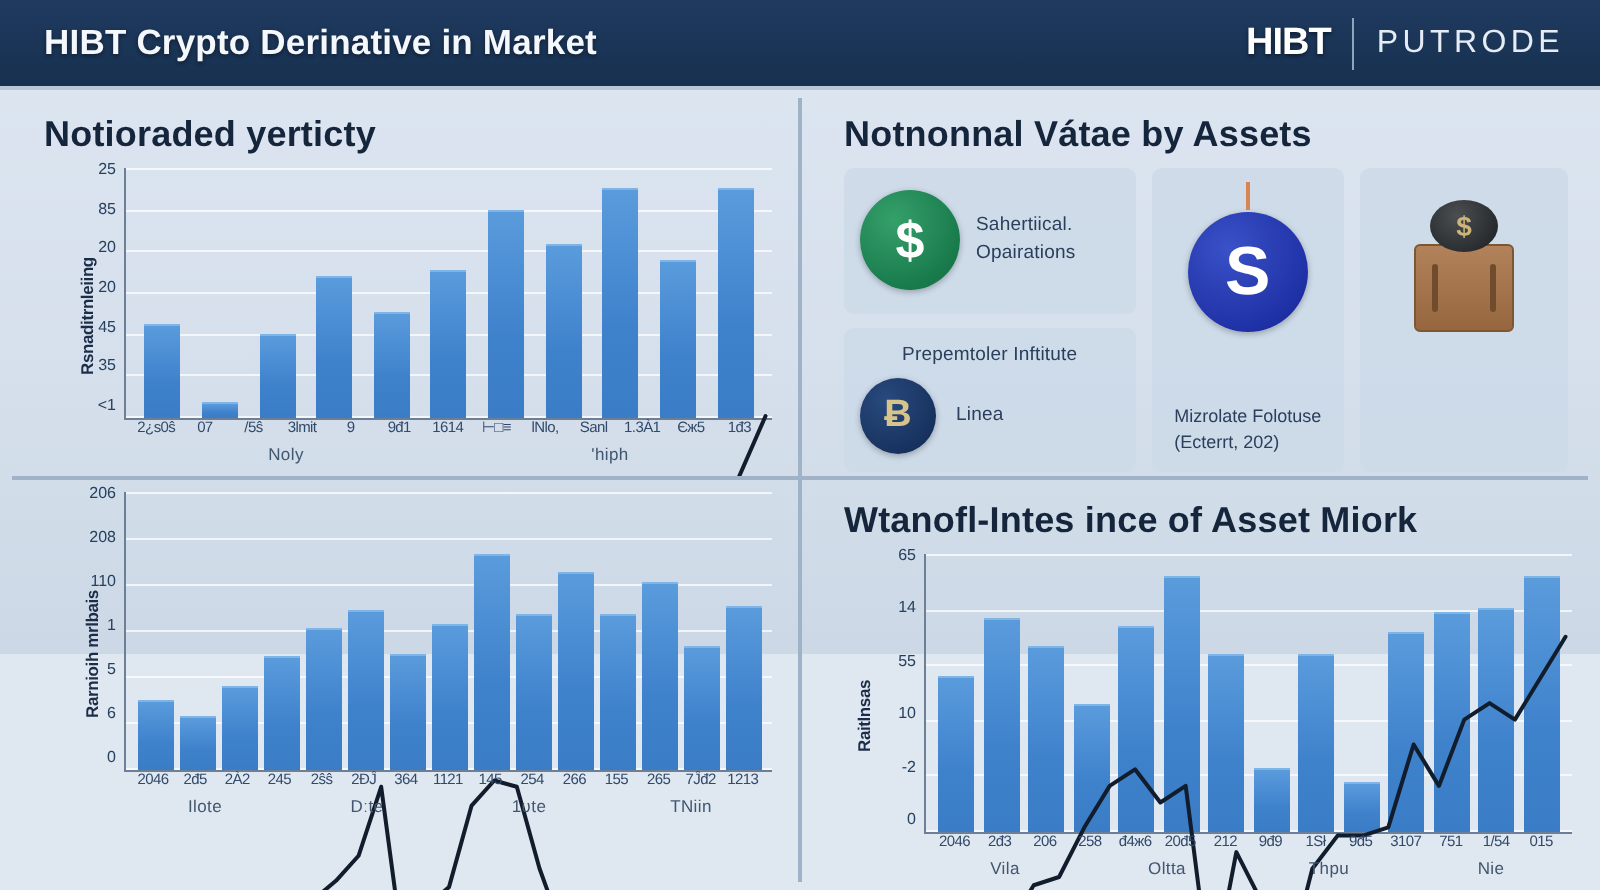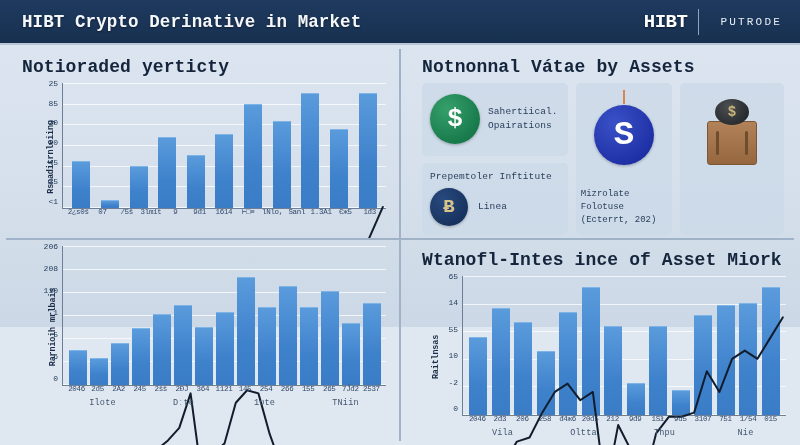--- a/index.html
+++ b/index.html
@@ -6,21 +6,20 @@
   html, body {
     width: 800px; height: 445px;
     font-family: "Liberation Sans", sans-serif;
     background: #dfe7f0;
     overflow: hidden;
   }
   #app {
     position: relative;
     width: 800px; height: 327px;
     background: linear-gradient(180deg,#dde6f1 0%, #d6e0ec 55%, #ccd8e6 100%);
-    font-family: Liberation Mono, monospace;
   }
 
   
   .header {
     position: relative;
     height: 45px;
     background: linear-gradient(180deg,#1e3a5f 0%, #1b3557 55%, #17304f 100%);
     display: flex;
     align-items: center;
     padding: 0 18px 0 22px;
@@ -46,24 +45,23 @@
     font-weight: bold;
     letter-spacing: -.5px;
     text-shadow: 0 1px 2px rgba(0,0,0,.5);
   }
   .brand-sep {
     width: 1px; height: 26px;
     background: #8fa4bd;
   }
   .brand-sub {
     color: #e6ecf4;
-    font-size: 11px;
+    font-size: 16px;
     font-weight: normal;
     letter-spacing: 2.2px;
-    margin-left: 10px;
   }
 
   
   .grid {
     position: relative;
     display: grid;
     grid-template-columns: 400px 400px;
     grid-template-rows: 193px 207px;
     width: 800px;
     height: 400px;
@@ -225,20 +223,21 @@
     align-items: center;
     gap: 8px;
     padding: 6px 8px;
   }
   .card-b {
     flex: 1;
     display: flex;
     flex-direction: column;
     justify-content: center;
     padding: 6px 8px;
+    text-align: center;
   }
   .card-wide {
     width: 100px;
     display: flex;
     flex-direction: column;
     align-items: center;
     justify-content: space-between;
     padding: 16px 5px 8px;
   }
   .card-wide.last { width: 108px; }
@@ -389,20 +388,24 @@
             <div class="xtick">3lmit</div>
             <div class="xtick">9</div>
             <div class="xtick">9đ1</div>
             <div class="xtick">1614</div>
             <div class="xtick">⊢□≡</div>
             <div class="xtick">lNlo,</div>
             <div class="xtick">Sanl</div>
             <div class="xtick">1.3À1</div>
             <div class="xtick">Єж5</div>
             <div class="xtick">1đ3</div>
+          </div>
+        <div class="xgroups">
+            <div class="xgroup">Noly</div>
+            <div class="xgroup">'hiph</div>
           </div>
       </div>
     </div>
 
     <div class="panel">
       <div class="panel-title">Notnonnal Vátae by Assets</div>
       <div class="cards">
 
         <div class="col-left">
           <div class="card card-a">
@@ -489,21 +492,21 @@
             <div class="xtick">2ŝŝ</div>
             <div class="xtick">2ĐĴ</div>
             <div class="xtick">364</div>
             <div class="xtick">1121</div>
             <div class="xtick">145</div>
             <div class="xtick">254</div>
             <div class="xtick">266</div>
             <div class="xtick">155</div>
             <div class="xtick">265</div>
             <div class="xtick">7Ĵđ2</div>
-            <div class="xtick">2537</div>
+            <div class="xtick">1213</div>
           </div>
         <div class="xgroups">
             <div class="xgroup">Ilote</div>
             <div class="xgroup">Dːte</div>
             <div class="xgroup">1ʋte</div>
             <div class="xgroup">TNiin</div>
           </div>
       </div>
     </div>
 

